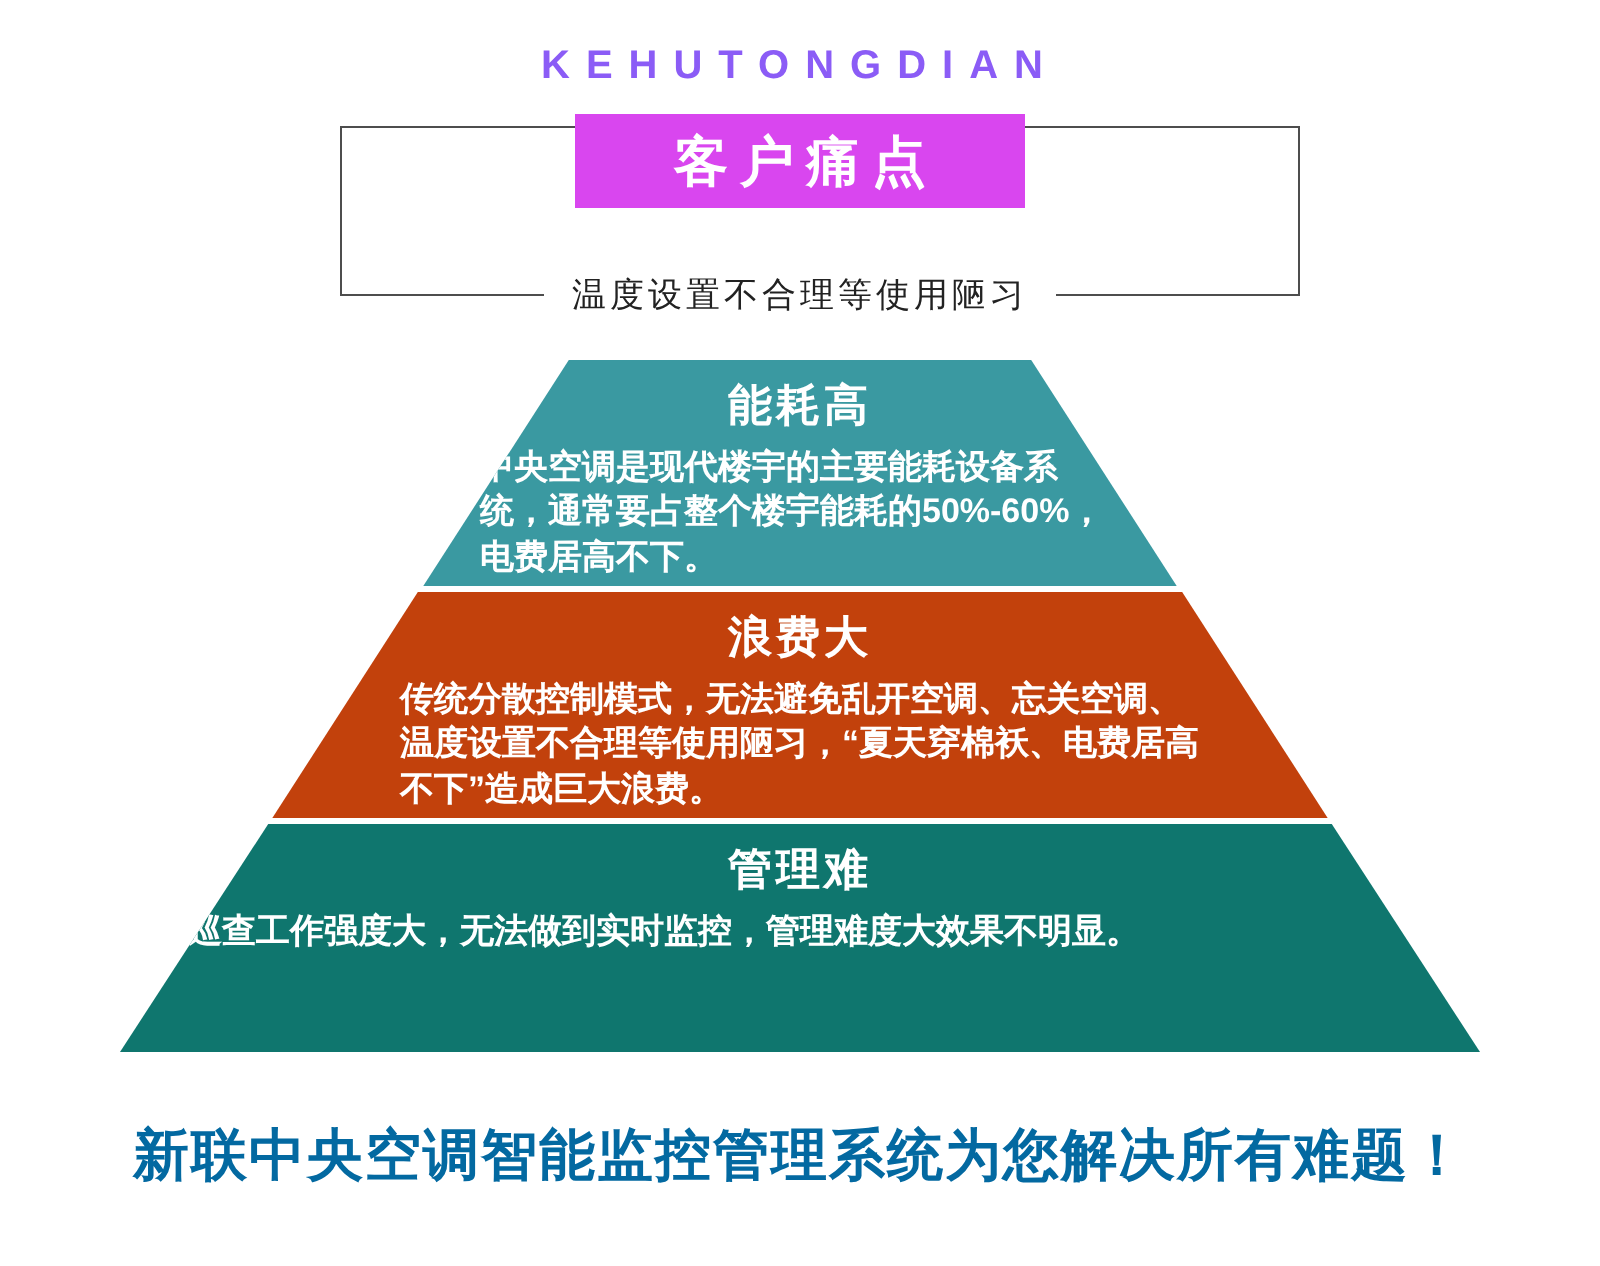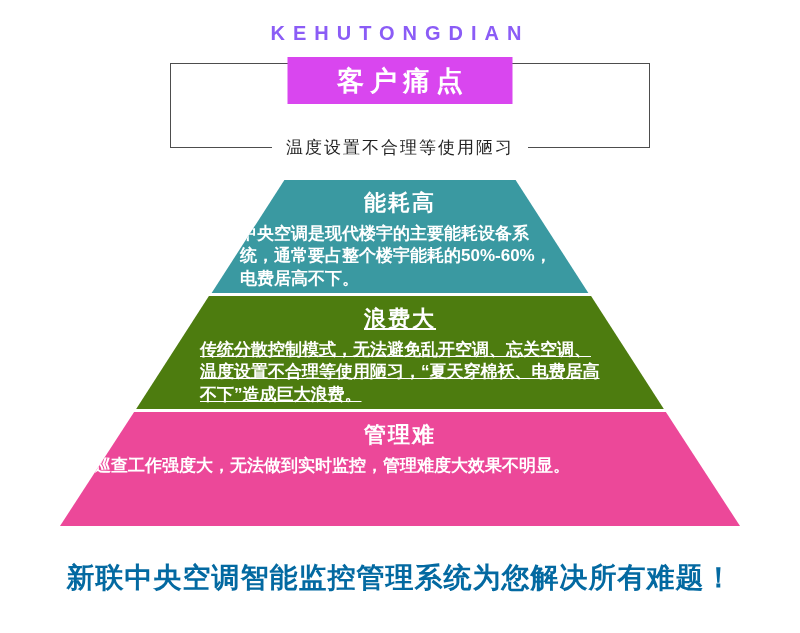--- a/index.html
+++ b/index.html
@@ -74,26 +74,26 @@
 
   <div class="subtitle">温度设置不合理等使用陋习</div>
 
   <div class="pyramid">
 
     <div class="layer layer-1" style="background-color: rgb(58, 153, 161);">
       <div class="title">能耗高</div>
       <div class="body body-1">中央空调是现代楼宇的主要能耗设备系统，通常要占整个楼宇能耗的50%-60%，电费居高不下。</div>
     </div>
 
-    <div class="layer layer-2" style="background-color: #4d7c0f; text-decoration: underline;">
+    <div class="layer layer-2" style="background-color: #c2410c;">
       <div class="title">浪费大</div>
       <div class="body body-2">传统分散控制模式，无法避免乱开空调、忘关空调、温度设置不合理等使用陋习，“夏天穿棉袄、电费居高不下”造成巨大浪费。</div>
     </div>
 
-    <div class="layer layer-3" style="background-color: #ec4899;">
+    <div class="layer layer-3" style="background-color: #0f766e;">
       <div class="title">管理难</div>
       <div class="body body-3">人工巡查工作强度大，无法做到实时监控，管理难度大效果不明显。</div>
     </div>
 
   </div>
 
   <div class="headline" style="color: #0369a1;">新联中央空调智能监控管理系统为您解决所有难题！</div>
 
 </div>
 

